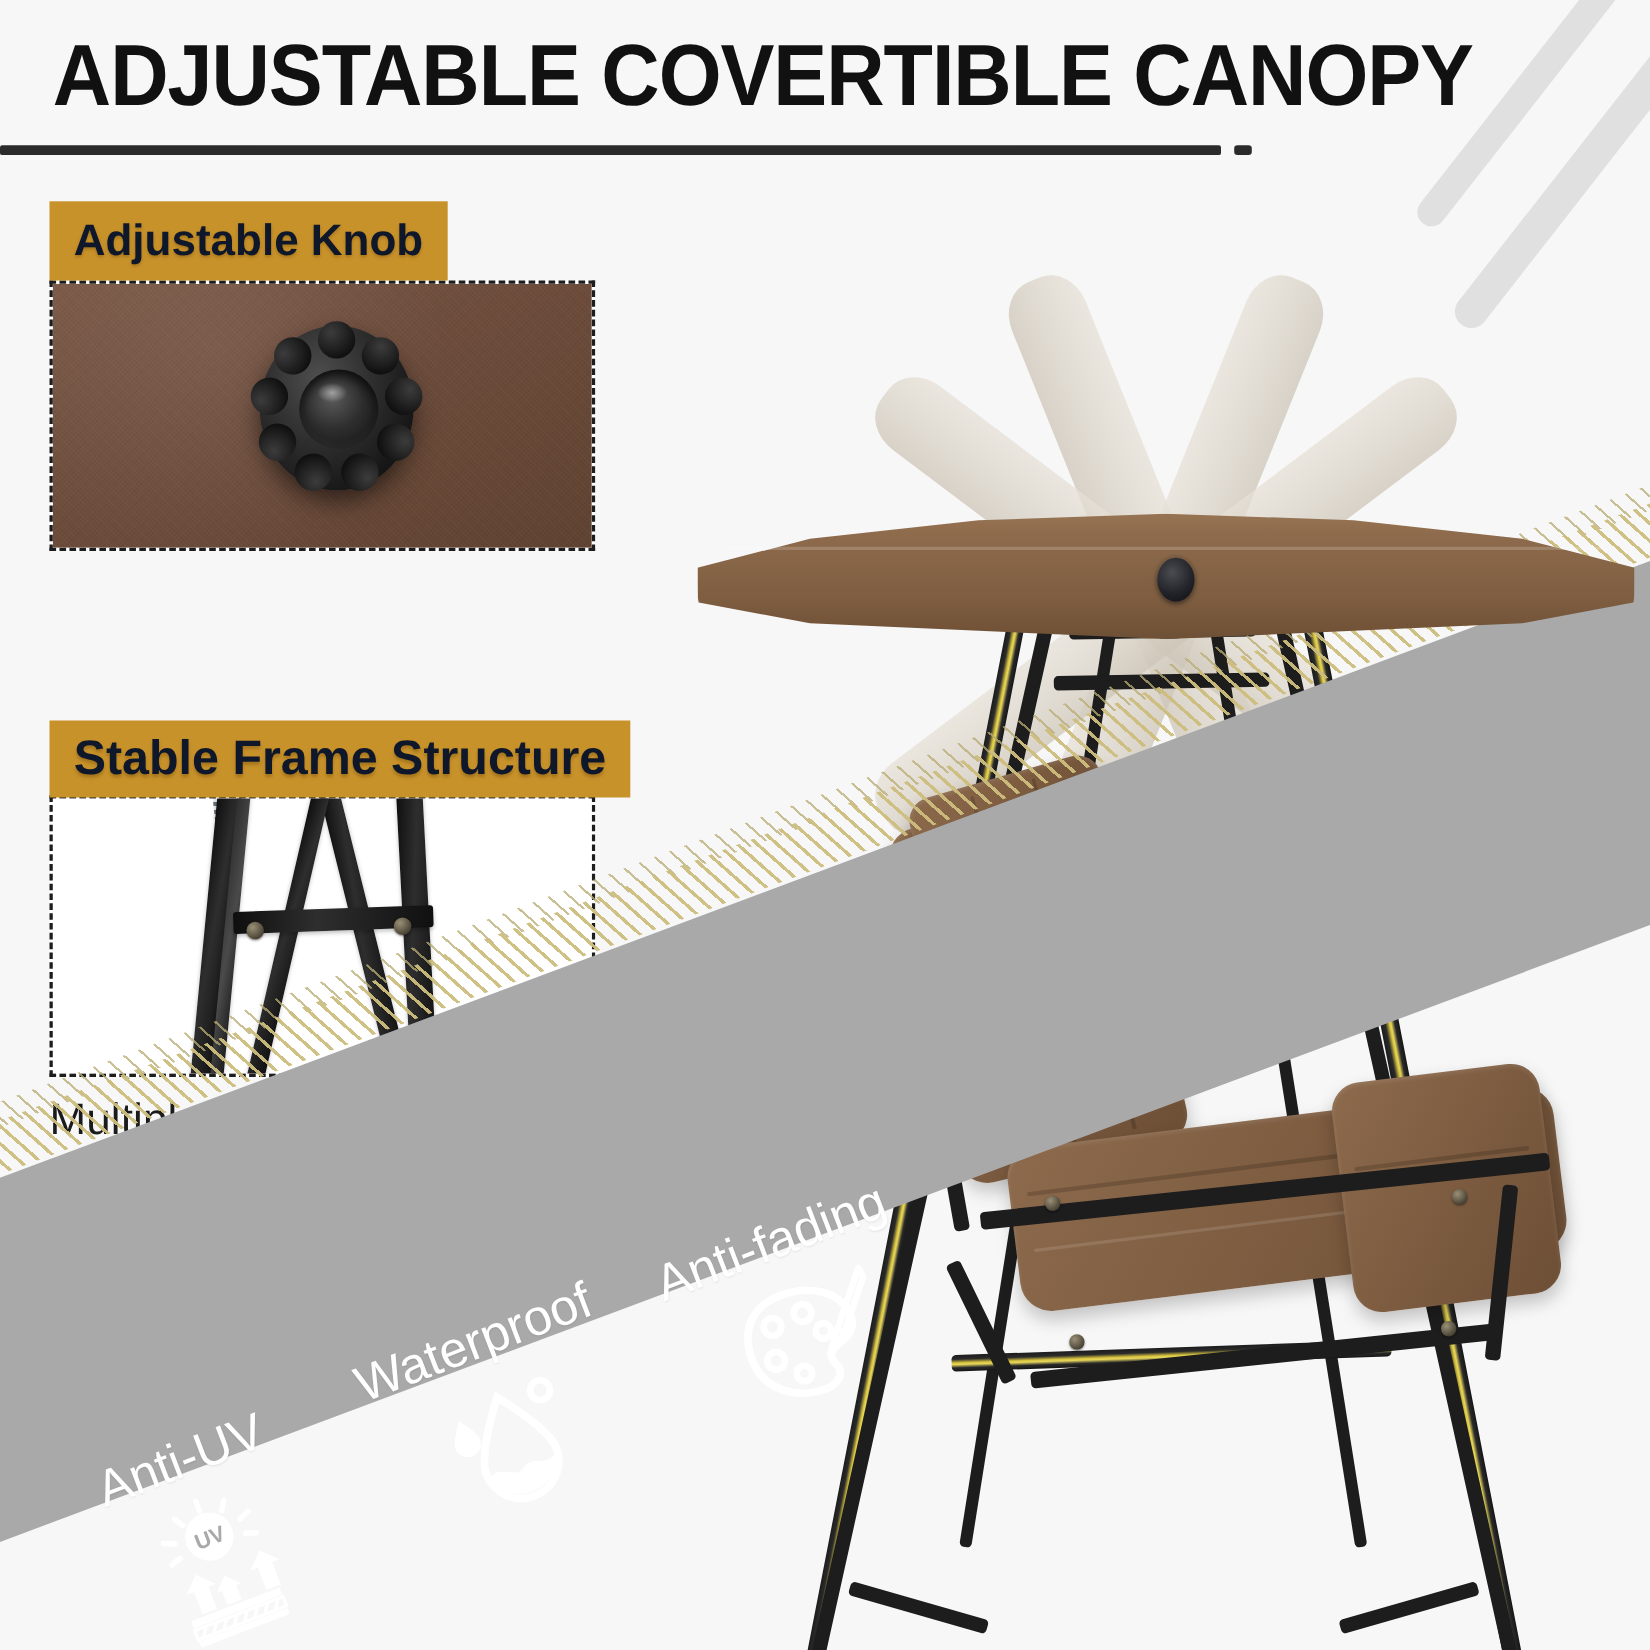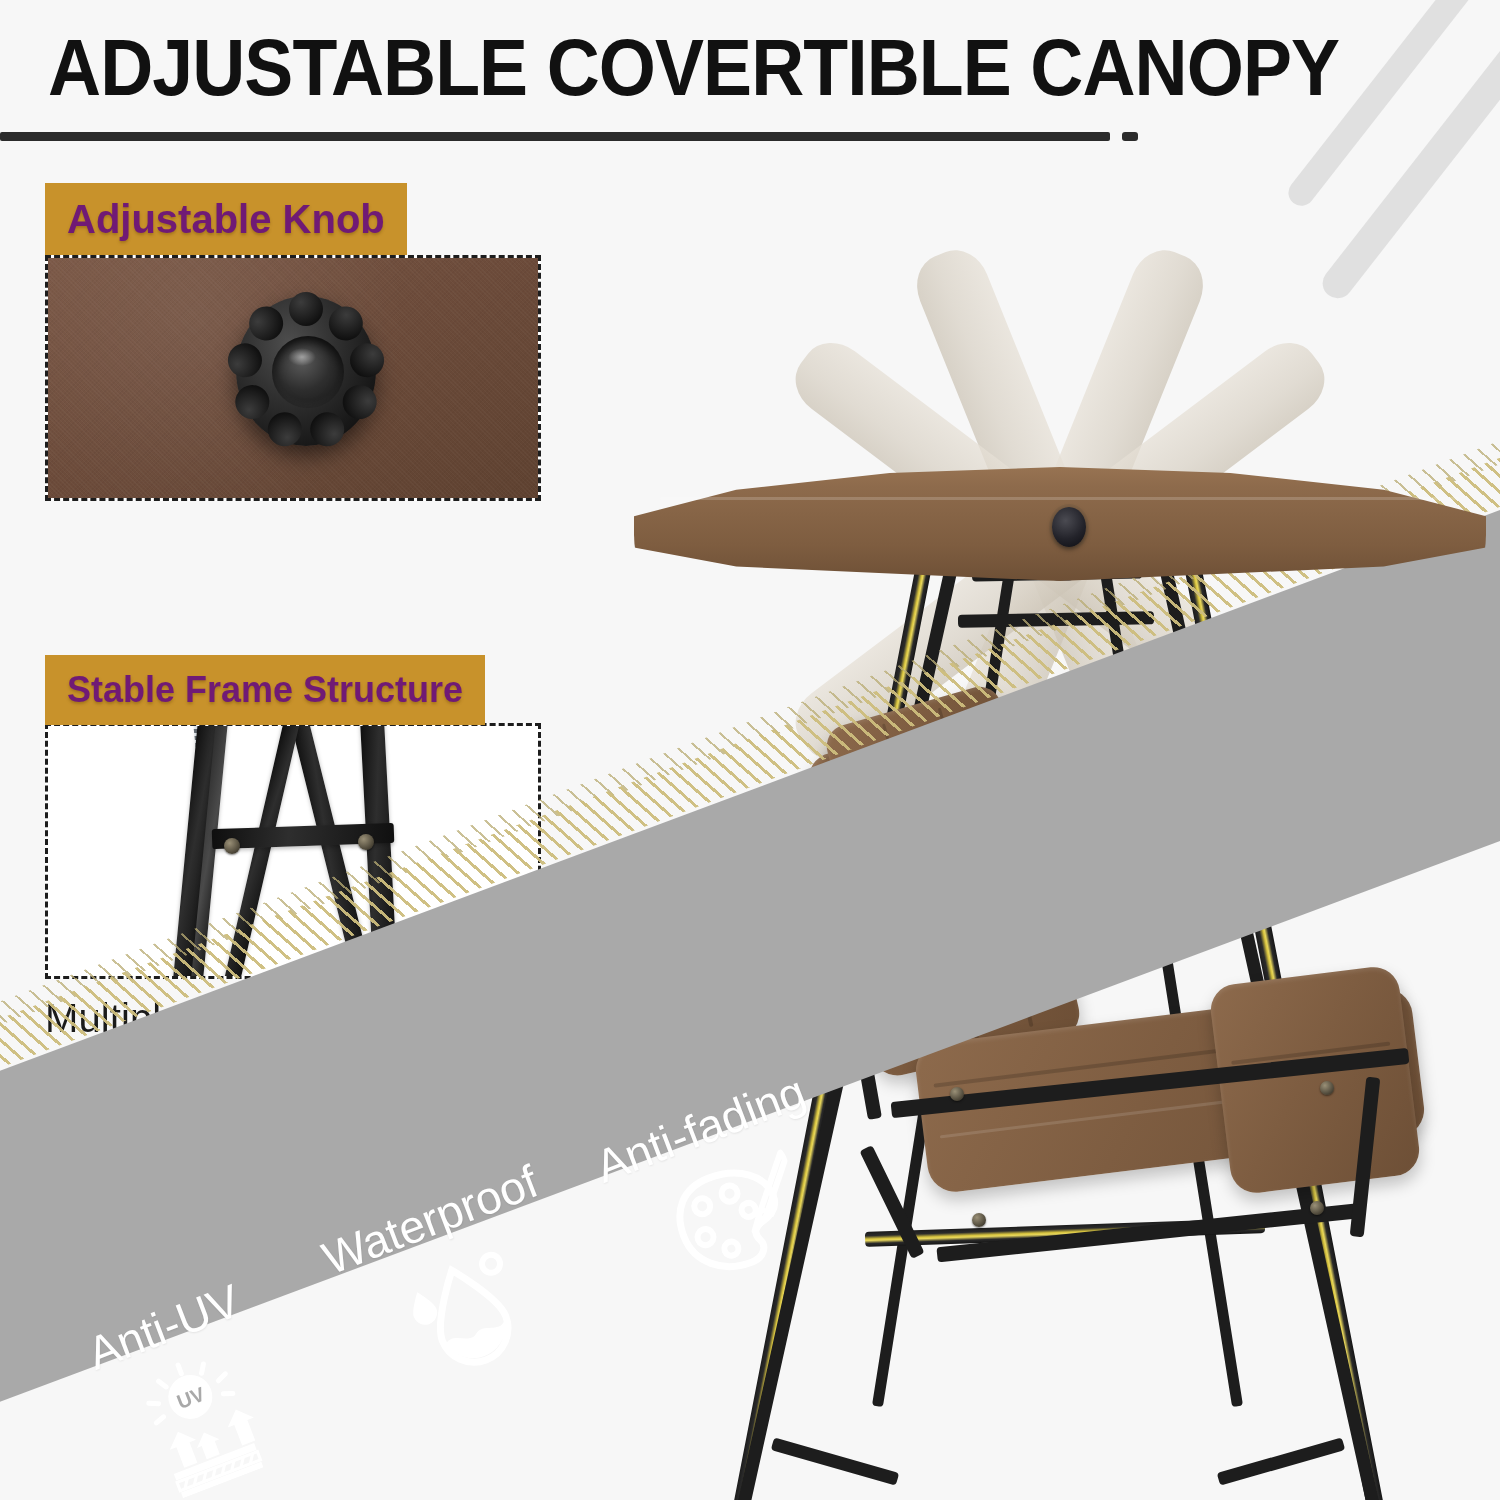--- a/index.html
+++ b/index.html
@@ -35,21 +35,21 @@
   }
   .photo-box{
     position:absolute;
     border:3px dashed #1d1d1d;
     background:#ffffff;
     overflow:hidden;
   }
   .banner{
     position:absolute;
     background:#c8922b;
-    color:#701a75;
+    color:#0f172a;
     font-weight:700;
     display:flex;align-items:center;
     padding:0 22px;
     text-shadow:0 2px 3px rgba(120,80,10,.45);
     z-index:6;
     box-sizing:border-box;
   }
   .caption{
     position:absolute;
     color:#1b1b1b;font-size:40px;line-height:1.32;
@@ -90,21 +90,21 @@
     box-shadow:inset 0 5px 12px rgba(0,0,0,.8), inset 0 -3px 6px rgba(255,255,255,.08);
   }
   .knob .glint{
     position:absolute;left:52px;top:52px;width:28px;height:18px;border-radius:50%;
     background:radial-gradient(ellipse,rgba(255,255,255,.45),transparent 70%);
   }
   #knobBanner{left:45px;top:183px;height:72px;font-size:40px;}
 
   
   #frameBox{left:45px;top:723px;width:490px;height:250px;}
-  #frameBanner{left:45px;top:655px;height:70px;font-size:36px;}
+  #frameBanner{left:45px;top:655px;height:70px;font-size:44px;}
   .frame-photo{position:absolute;inset:0;background:#ffffff;}
   .bar{
     position:absolute;background:linear-gradient(95deg,#0e0e0e,#2e2e2e 42%,#101010);
     border-radius:3px;box-shadow:0 2px 4px rgba(0,0,0,.25);
   }
   .bolt{
     position:absolute;width:16px;height:16px;border-radius:50%;
     background:radial-gradient(circle at 35% 32%,#9a9077,#4a4436 70%,#2a261d);
     box-shadow:0 1px 2px rgba(0,0,0,.5);
   }

